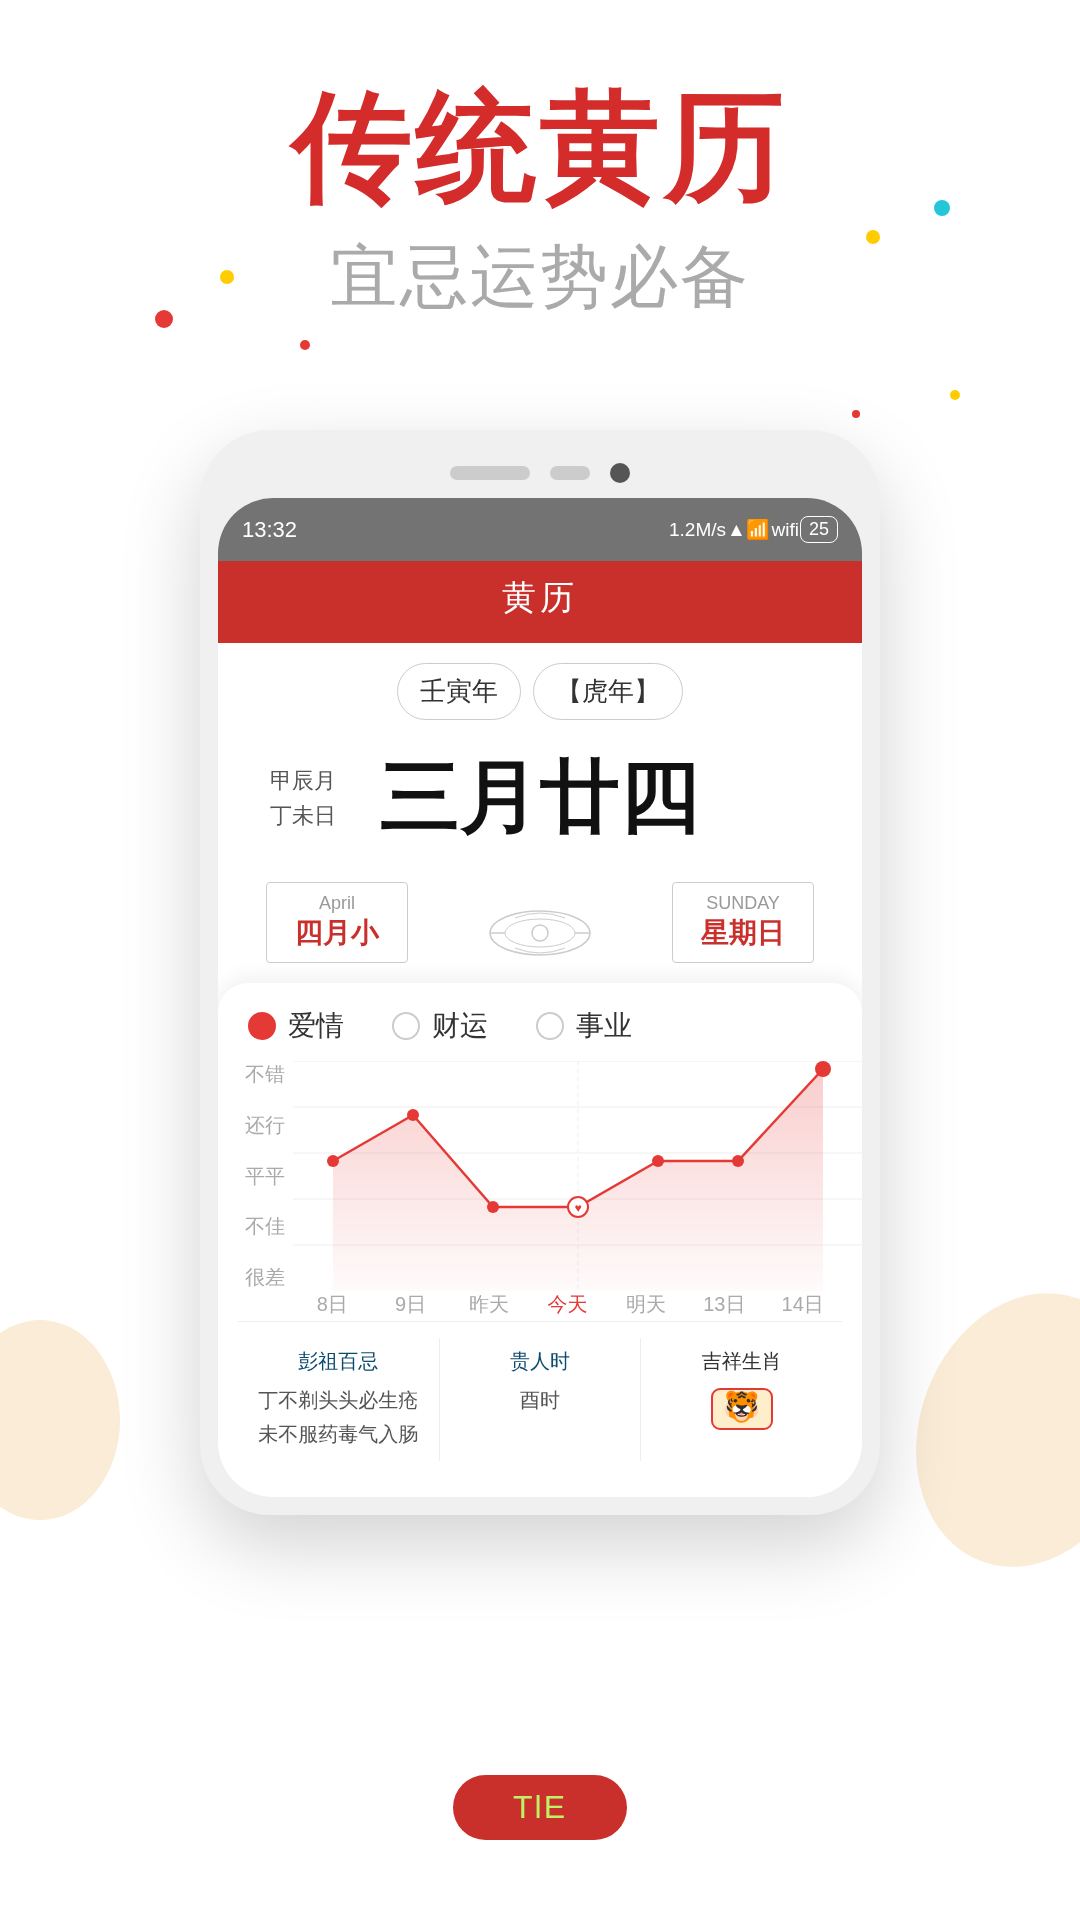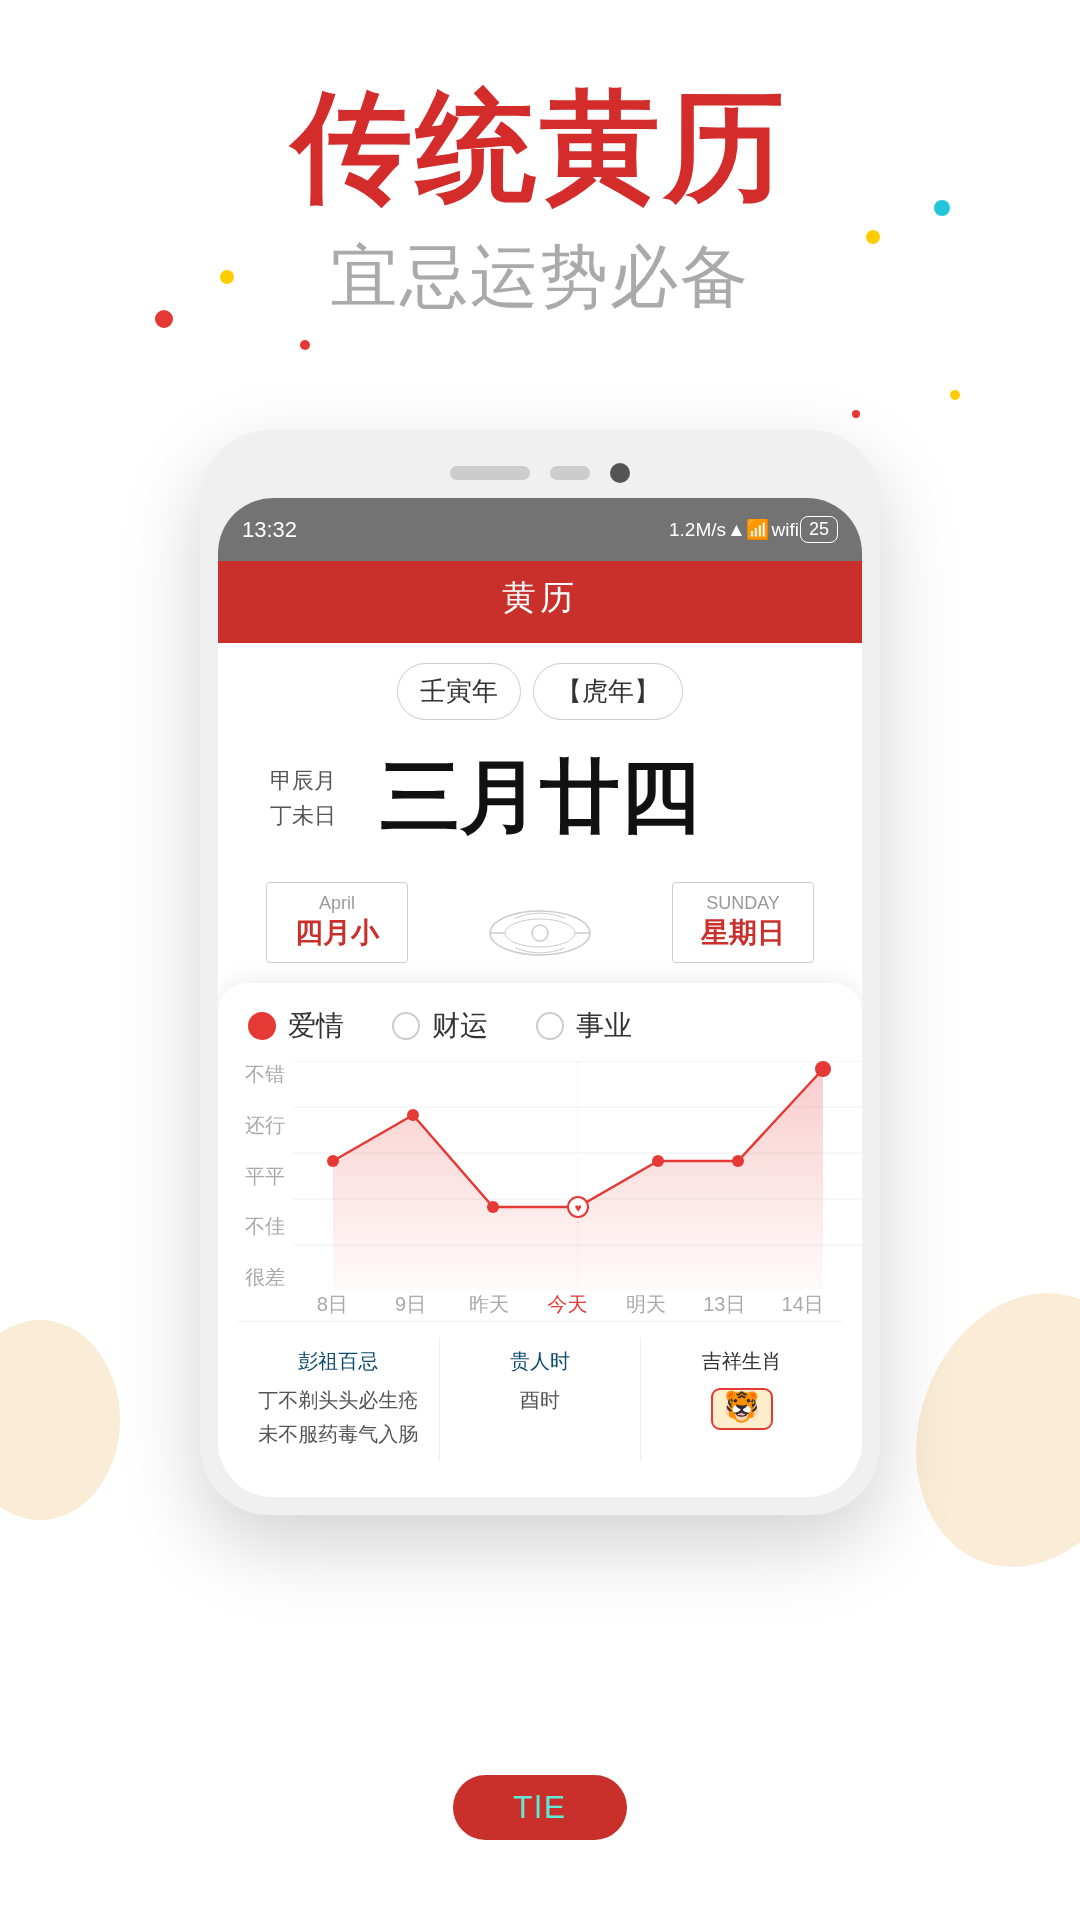--- a/index.html
+++ b/index.html
@@ -330,21 +330,21 @@
       opacity: 0.5;
     }
 
     
     .bottom-label {
       position: absolute;
       bottom: 60px;
       left: 50%;
       transform: translateX(-50%);
       background: #c9302c;
-      color: #5eead4;
+      color: #bef264;
       font-size: 32px;
       padding: 14px 60px;
       border-radius: 50px;
       letter-spacing: 2px;
       white-space: nowrap;
     }
   </style>
 </head>
 <body>
 

